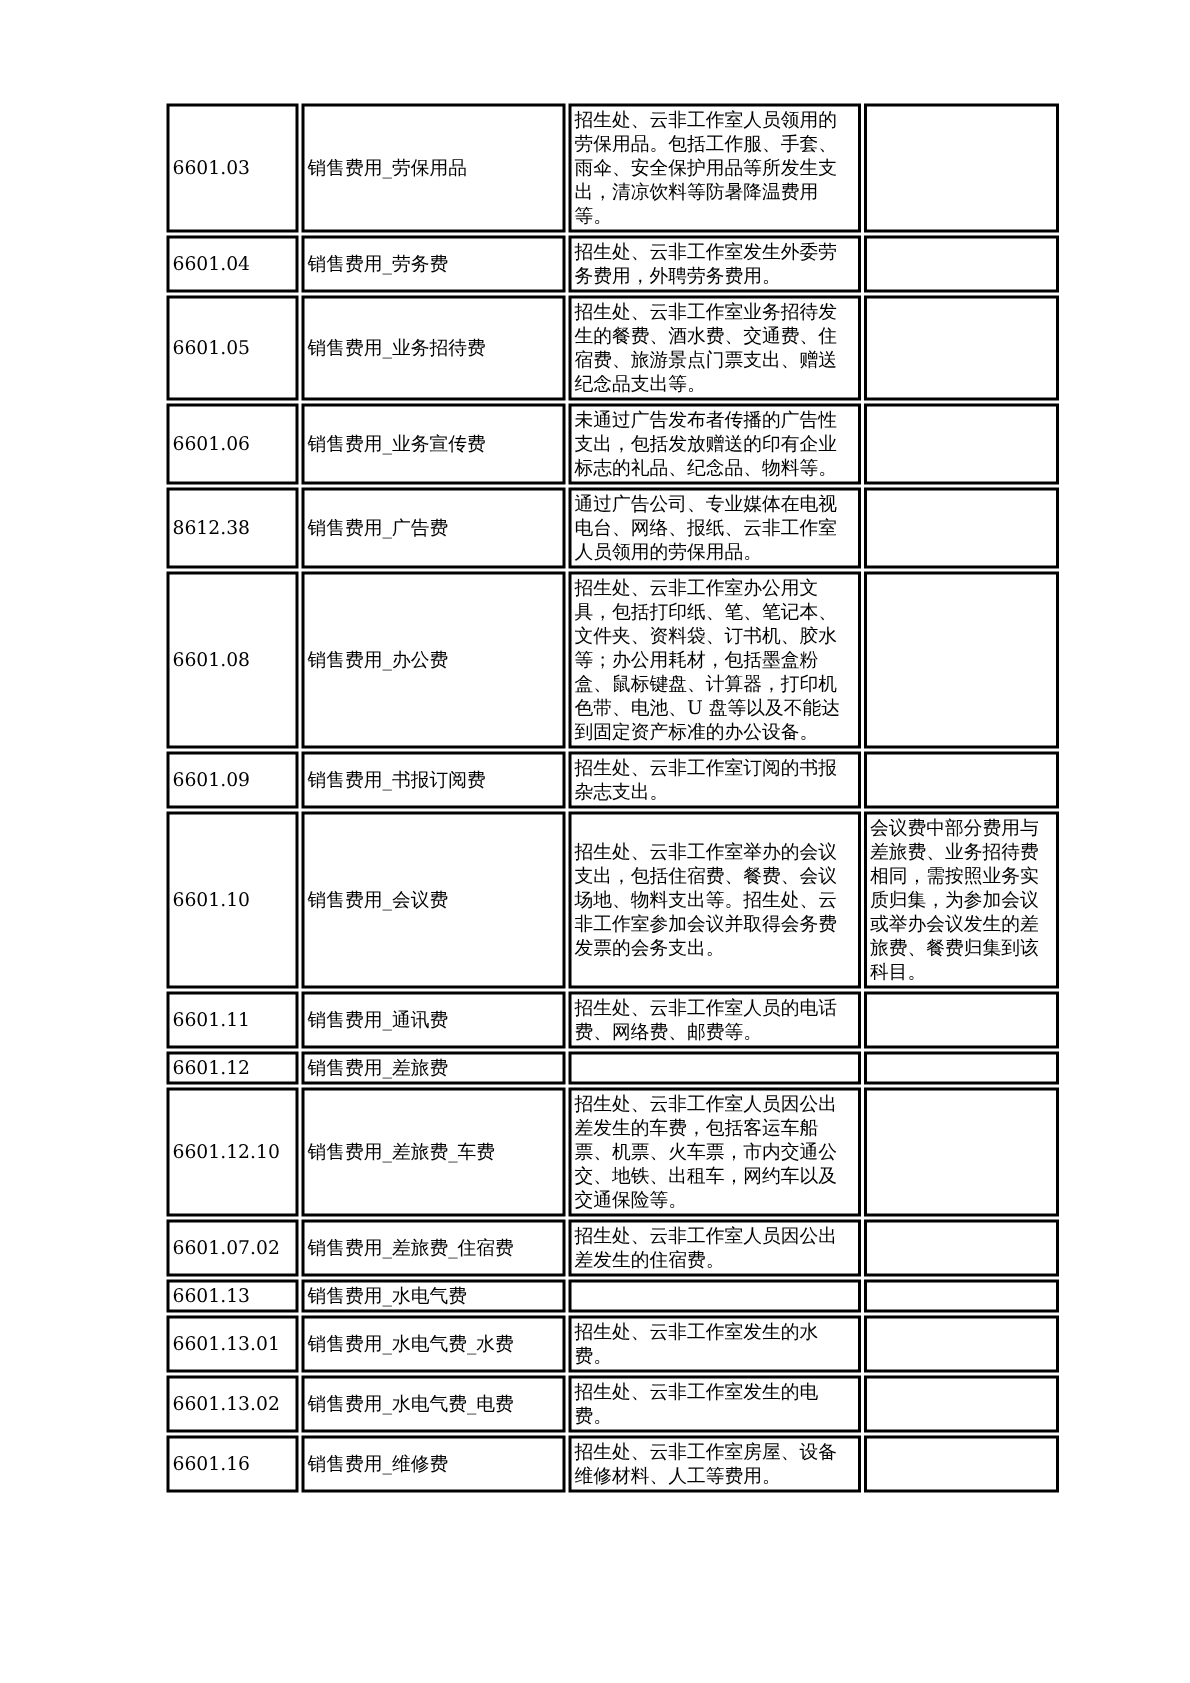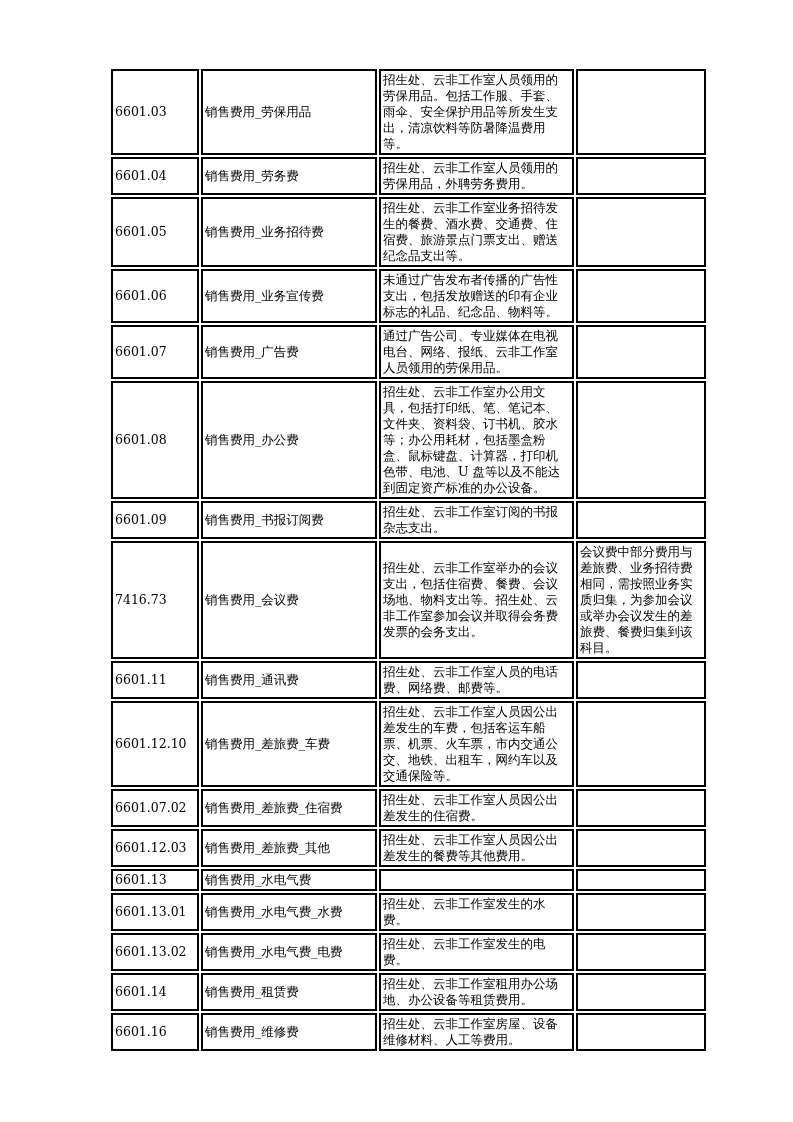--- a/index.html
+++ b/index.html
@@ -61,81 +61,81 @@
     <tbody>
         <tr>
           <td>6601.03</td>
           <td>销售费用_劳保用品</td>
           <td>招生处、云非工作室人员领用的劳保用品。包括工作服、手套、雨伞、安全保护用品等所发生支出，清凉饮料等防暑降温费用等。</td>
           <td></td>
         </tr>
         <tr>
           <td>6601.04</td>
           <td>销售费用_劳务费</td>
-          <td>招生处、云非工作室人员领用的劳保用品，外聘劳务费用。</td>
+          <td>招生处、云非工作室发生外委劳务费用，外聘劳务费用。</td>
           <td></td>
         </tr>
         <tr>
           <td>6601.05</td>
           <td>销售费用_业务招待费</td>
           <td>招生处、云非工作室业务招待发生的餐费、酒水费、交通费、住宿费、旅游景点门票支出、赠送纪念品支出等。</td>
           <td></td>
         </tr>
         <tr>
           <td>6601.06</td>
           <td>销售费用_业务宣传费</td>
           <td>未通过广告发布者传播的广告性支出，包括发放赠送的印有企业标志的礼品、纪念品、物料等。</td>
           <td></td>
         </tr>
         <tr>
-          <td>6601.07</td>
+          <td>8612.38</td>
           <td>销售费用_广告费</td>
           <td>通过广告公司、专业媒体在电视电台、网络、报纸、云非工作室人员领用的劳保用品。</td>
           <td></td>
         </tr>
         <tr>
           <td>6601.08</td>
           <td>销售费用_办公费</td>
           <td>招生处、云非工作室办公用文具，包括打印纸、笔、笔记本、文件夹、资料袋、订书机、胶水等；办公用耗材，包括墨盒粉盒、鼠标键盘、计算器，打印机色带、电池、U 盘等以及不能达到固定资产标准的办公设备。</td>
           <td></td>
         </tr>
         <tr>
           <td>6601.09</td>
           <td>销售费用_书报订阅费</td>
           <td>招生处、云非工作室订阅的书报杂志支出。</td>
           <td></td>
         </tr>
         <tr>
-          <td>7416.73</td>
+          <td>6601.10</td>
           <td>销售费用_会议费</td>
           <td>招生处、云非工作室举办的会议支出，包括住宿费、餐费、会议场地、物料支出等。招生处、云非工作室参加会议并取得会务费发票的会务支出。</td>
           <td>会议费中部分费用与差旅费、业务招待费相同，需按照业务实质归集，为参加会议或举办会议发生的差旅费、餐费归集到该科目。</td>
         </tr>
         <tr>
           <td>6601.11</td>
           <td>销售费用_通讯费</td>
           <td>招生处、云非工作室人员的电话费、网络费、邮费等。</td>
+          <td></td>
+        </tr>
+        <tr>
+          <td>6601.12</td>
+          <td>销售费用_差旅费</td>
+          <td></td>
           <td></td>
         </tr>
         <tr>
           <td>6601.12.10</td>
           <td>销售费用_差旅费_车费</td>
           <td>招生处、云非工作室人员因公出差发生的车费，包括客运车船票、机票、火车票，市内交通公交、地铁、出租车，网约车以及交通保险等。</td>
           <td></td>
         </tr>
         <tr>
           <td>6601.07.02</td>
           <td>销售费用_差旅费_住宿费</td>
           <td>招生处、云非工作室人员因公出差发生的住宿费。</td>
-          <td></td>
-        </tr>
-        <tr>
-          <td>6601.12.03</td>
-          <td>销售费用_差旅费_其他</td>
-          <td>招生处、云非工作室人员因公出差发生的餐费等其他费用。</td>
           <td></td>
         </tr>
         <tr>
           <td>6601.13</td>
           <td>销售费用_水电气费</td>
           <td></td>
           <td></td>
         </tr>
         <tr>
           <td>6601.13.01</td>
@@ -143,26 +143,20 @@
           <td>招生处、云非工作室发生的水费。</td>
           <td></td>
         </tr>
         <tr>
           <td>6601.13.02</td>
           <td>销售费用_水电气费_电费</td>
           <td>招生处、云非工作室发生的电费。</td>
           <td></td>
         </tr>
         <tr>
-          <td>6601.14</td>
-          <td>销售费用_租赁费</td>
-          <td>招生处、云非工作室租用办公场地、办公设备等租赁费用。</td>
-          <td></td>
-        </tr>
-        <tr>
           <td>6601.16</td>
           <td>销售费用_维修费</td>
           <td>招生处、云非工作室房屋、设备维修材料、人工等费用。</td>
           <td></td>
         </tr>
       </tbody>
   </table>
 </div>
 
 </body></html>

